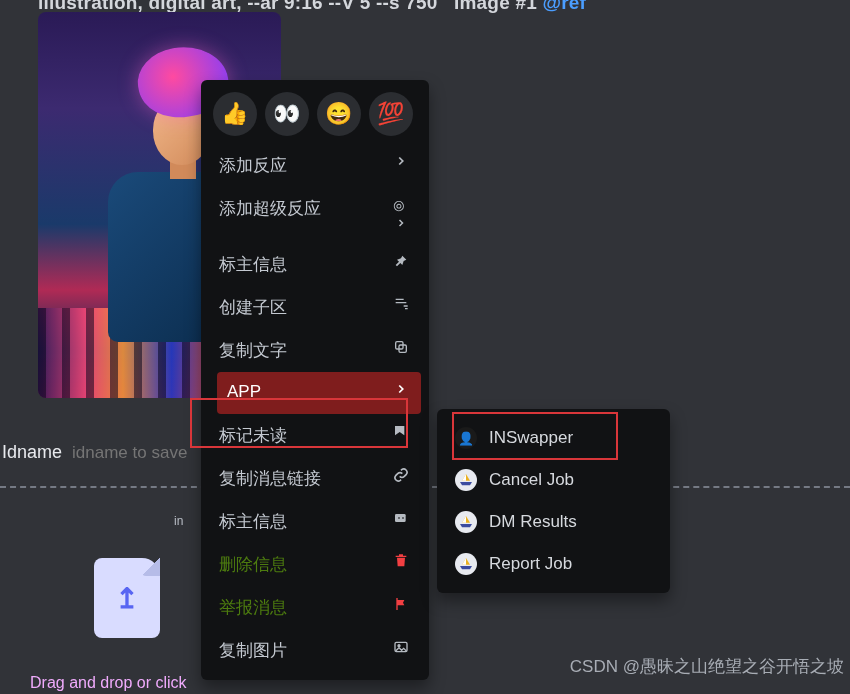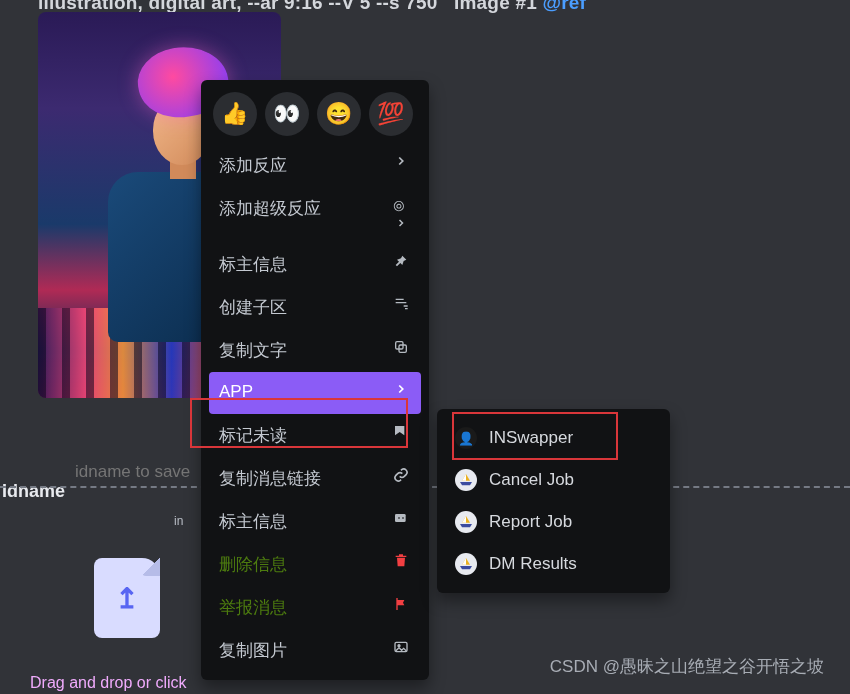--- a/index.html
+++ b/index.html
@@ -52,21 +52,21 @@
     }
     .city::before {
       content:""; position:absolute; inset:0;
       background: repeating-linear-gradient(90deg, rgba(0,0,20,0.55) 0 8px, transparent 8px 24px);
     }
     .idname-row {
       position: absolute; top: 442px; left: 0; width: 200px;
       display: flex; align-items: center; gap: 10px;
       padding-left: 2px;
     }
-    .idname-label { font-weight: 700; font-size: 18px; color: #e8eaee; margin-top: 39px; }
+    .idname-label { font-weight: 400; font-size: 18px; color: #e8eaee; }
     .idname-input {
       background: transparent; border: none; color: #80858e;
       font-size: 17px; width: 140px; outline: none;
     }
     .dashed {
       position: absolute; top: 486px; left: 0; right: 0;
       border-top: 2px dashed #757a84;
     }
     .in-text {
       position: absolute; top: 514px; left: 174px;
@@ -109,21 +109,21 @@
     .menu-item {
       display: flex; align-items: flex-start; justify-content: space-between;
       padding: 10px 10px;
       border-radius: 4px;
       font-size: 17px;
       color: #c4c9d1;
       cursor: pointer;
       min-height: 42px;
     }
     .menu-item .icon { color: #b5bac1; font-size: 16px; width: 20px; text-align: center; }
-    .menu-item.active { background: #8b5cf6; color: #fff; }
+    .menu-item.active { background: #7f1d1d; color: #fff; margin-left: 8px; }
     .menu-item.active .icon { color: #fff; }
     .menu-item.danger { color: #4d7c0f; }
     .menu-item.danger .icon { color: #f23f42; }
     .highlight-box-main {
       position: absolute; top: 398px; left: 190px;
       width: 218px; height: 50px;
       border: 2px solid #d9363a;
       pointer-events: none; z-index: 10;
     }
 
@@ -149,21 +149,21 @@
     .sub-avatar.dark { background: #1a1a1a; color: #888; }
     .sub-avatar.light { background: #e8eaf0; }
     .sub-avatar.light svg { width: 16px; height: 16px; }
     .highlight-box-sub {
       position: absolute; top: 412px; left: 452px;
       width: 166px; height: 48px;
       border: 2px solid #d9363a;
       pointer-events: none; z-index: 10;
     }
     .watermark {
-      position: absolute; bottom: 16px; right: 26px;
+      position: absolute; bottom: 16px; right: 6px;
       color: #a8adb5; font-size: 17px;
     }
   </style>
 </head>
 <body>
 
 <div class="top-text">
   <span class="gray">illustration, digital art,   --ar 9:16   --V 5   --s 750</span>
   &nbsp;&nbsp;<span>Image #1</span>
   <span class="link">@ref</span>
@@ -296,29 +296,29 @@
         <span>Cancel Job</span>
       </div>
       <div class="sub-item">
         <span class="sub-avatar light">
           <svg viewBox="0 0 24 24">
             <path fill="#3b4b9f" d="M3 15h18l-3 5H6z"></path>
             <path fill="#eab020" d="M12 3l6 10H6z"></path>
             <path fill="#fff" d="M12 3v10H6z"></path>
           </svg>
         </span>
-        <span>Report Job</span>
+        <span>DM Results</span>
       </div>
       <div class="sub-item">
         <span class="sub-avatar light">
           <svg viewBox="0 0 24 24">
             <path fill="#3b4b9f" d="M3 15h18l-3 5H6z"></path>
             <path fill="#eab020" d="M12 3l6 10H6z"></path>
             <path fill="#fff" d="M12 3v10H6z"></path>
           </svg>
         </span>
-        <span>DM Results</span>
+        <span>Report Job</span>
       </div>
     </div>
 </div>
 <div class="highlight-box-sub"></div>
 
 <div class="watermark">CSDN @愚昧之山绝望之谷开悟之坡</div>
 
 </body></html>

